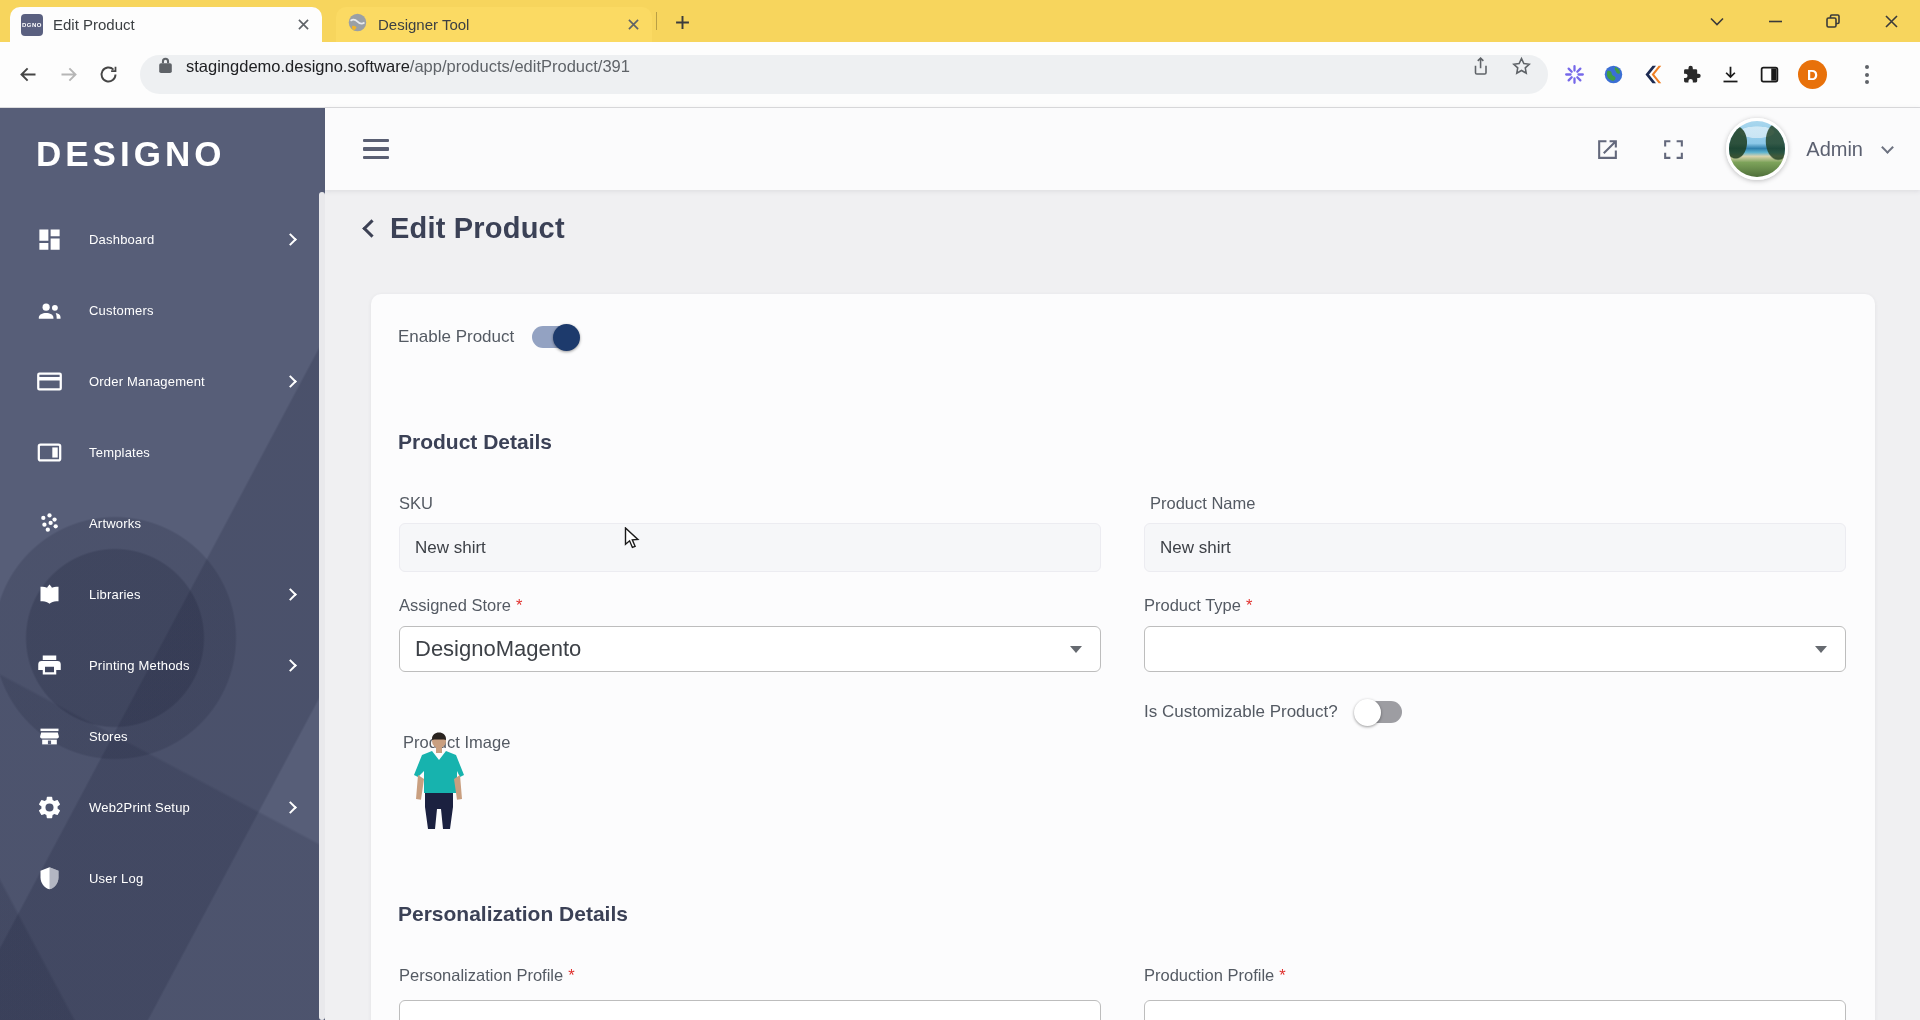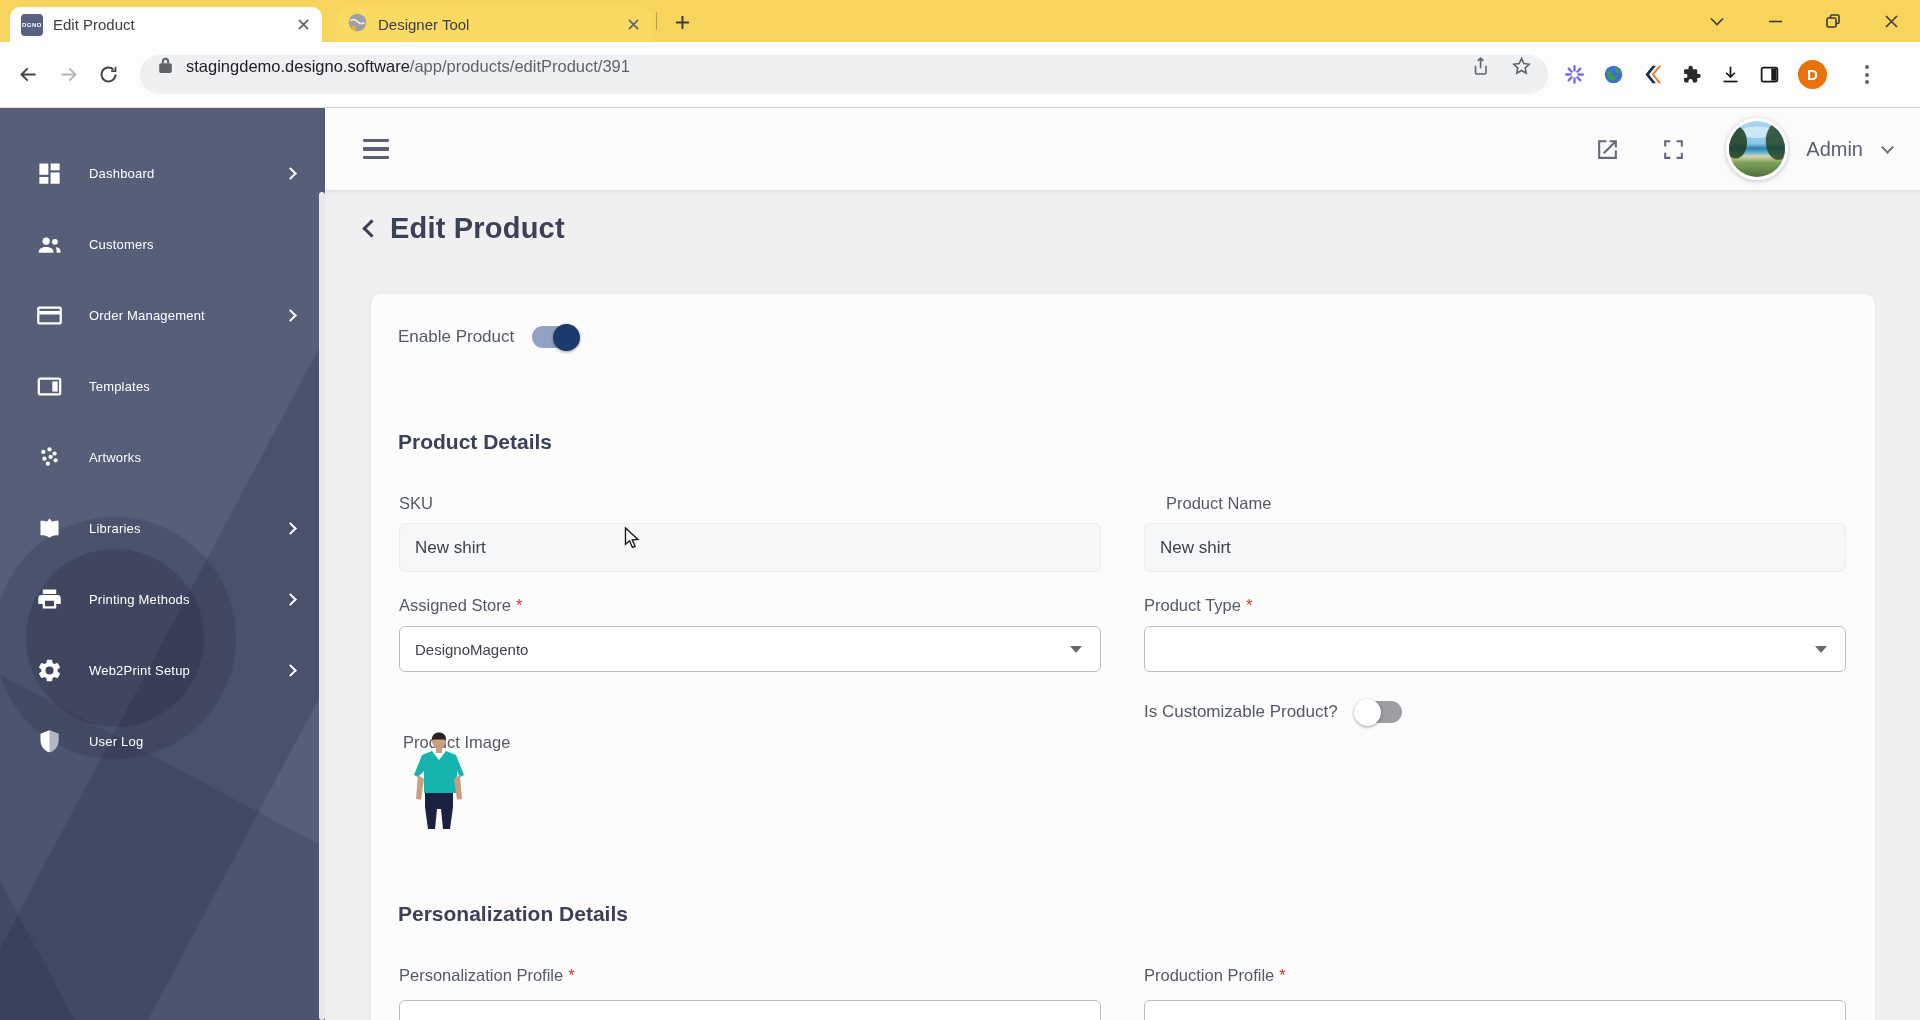--- a/index.html
+++ b/index.html
@@ -75,21 +75,21 @@
   .page-title-row { display:flex; align-items:center; margin:22px 0 0 40px; }
   .back-chevron { width:13px; height:13px; border-left:3px solid #3c4154; border-bottom:3px solid #3c4154; transform:rotate(45deg); margin-right:12px; }
   .page-title { font-size:29px; font-weight:bold; color:#3b4156; letter-spacing:.2px; }
 
   .card { position:absolute; left:46px; right:45px; top:186px; height:880px; background:#fcfcfd; border-radius:10px; box-shadow:0 1px 4px rgba(40,40,60,.07); }
   .abs { position:absolute; }
   .field-label { font-size:16.5px; color:#545a63; }
   .req { color:#e0312e; margin-left:5px; }
   .section-heading { font-size:21px; font-weight:bold; color:#3b4156; }
   .text-input { height:49px; background:#f6f7f9; border:1px solid #ececf1; border-radius:6px; font-size:17px; color:#3d4147; display:flex; align-items:center; padding-left:15px; }
-  .select-box { height:46px; background:#fff; border:1px solid #bdbdbd; border-radius:6px; font-size:15px; color:#3d4147; display:flex; align-items:center; padding:0 18px 0 15px; }
+  .select-box { height:46px; background:#fff; border:1px solid #bdbdbd; border-radius:6px; font-size:22px; color:#3d4147; display:flex; align-items:center; padding:0 18px 0 15px; }
   .select-caret { margin-left:auto; width:0; height:0; border-left:6px solid transparent; border-right:6px solid transparent; border-top:7px solid #666a70; }
   .enable-row { display:flex; align-items:center; gap:18px; }
   .enable-row .field-label { font-size:17px; }
 
   .switch { position:relative; width:46px; height:22px; flex:none; }
   .switch .track { position:absolute; inset:0; border-radius:11px; }
   .switch .knob { position:absolute; width:27px; height:27px; border-radius:50%; top:-2.5px; box-shadow:0 1px 3px rgba(0,0,0,.4); }
   .switch-on .track { background:#93a2c2; }
   .switch-on .knob { right:-2px; background:#1d3a6c; }
   .switch-off .track { background:#9d9da2; }
@@ -237,20 +237,21 @@
         <i></i>
         <i></i>
         <i></i>
       </span>
   </div>
 </div>
 
 <div class="app">
   <div class="sidebar">
     <div class="sidebar-pattern"></div>
+    <div class="logo">DESIGNO</div>
     <div class="side-nav">
 
       <div class="side-item">
         <span class="side-icon"><svg viewBox="0 0 24 24" fill="#fff">
               <path d="M3 13h8V3H3v10zm0 8h8v-6H3v6zm10 0h8V11h-8v10zm0-18v6h8V3h-8z"></path>
             </svg></span>
         <span class="side-label">Dashboard</span>
         <span class="side-chevron"></span>
       </div>
 
@@ -305,20 +306,29 @@
       </div>
 
       <div class="side-item">
         <span class="side-icon"><svg viewBox="0 0 24 24" fill="#fff">
               <path d="M19 8H5a3 3 0 00-3 3v5h4v4h12v-4h4v-5a3 3 0 00-3-3zm-3 10H8v-5h8v5zM18 3H6v4h12V3z"></path>
             </svg></span>
         <span class="side-label">Printing Methods</span>
         <span class="side-chevron"></span>
       </div>
 
+      <div class="side-item">
+        <span class="side-icon"><svg viewBox="0 0 24 24" fill="#fff">
+              <path d="M4 5h16v2.2H4z"></path>
+              <path d="M4.6 8.4h14.8l.9 3.4c.3 1-.5 2-1.6 2H5.3c-1.1 0-1.9-1-1.6-2l.9-3.4z"></path>
+              <path d="M5.5 14.8h13V19h-13z"></path>
+              <rect x="10.6" y="15.6" width="2.8" height="3.4" fill="#575e78"></rect>
+            </svg></span>
+        <span class="side-label">Stores</span>
+      </div>
 
       <div class="side-item">
         <span class="side-icon"><svg viewBox="0 0 24 24" fill="#fff">
               <path d="M19.14 12.94c.04-.3.06-.61.06-.94s-.02-.64-.07-.94l2.03-1.58a.49.49 0 00.12-.61l-1.92-3.32a.49.49 0 00-.59-.22l-2.39.96c-.5-.38-1.03-.7-1.62-.94l-.36-2.54a.48.48 0 00-.47-.41h-3.84c-.24 0-.43.17-.47.41l-.36 2.54c-.59.24-1.13.57-1.62.94l-2.39-.96a.49.49 0 00-.59.22L2.74 8.87c-.12.21-.08.47.12.61l2.03 1.58c-.05.3-.09.63-.09.94s.02.64.07.94l-2.03 1.58a.49.49 0 00-.12.61l1.92 3.32c.12.22.37.29.59.22l2.39-.96c.5.38 1.03.7 1.62.94l.36 2.54c.05.24.24.41.47.41h3.84c.24 0 .44-.17.47-.41l.36-2.54c.59-.24 1.13-.56 1.62-.94l2.39.96c.22.08.47 0 .59-.22l1.92-3.32a.49.49 0 00-.12-.61l-2.01-1.58zM12 15.6a3.6 3.6 0 110-7.2 3.6 3.6 0 010 7.2z"></path>
             </svg></span>
         <span class="side-label">Web2Print Setup</span>
         <span class="side-chevron"></span>
       </div>
 
       <div class="side-item">
@@ -372,21 +382,21 @@
             <span class="track"></span>
             <span class="knob"></span>
           </span>
       </div>
 
       <div class="section-heading abs" style="left:27px; top:136px;">Product Details</div>
 
       <div class="field-label abs" style="left:28px; top:200px;">SKU</div>
       <div class="text-input abs" style="left:28px; top:229px; width:702px;">New shirt</div>
 
-      <div class="field-label abs" style="left:795px; top:200px;">Product Name</div>
+      <div class="field-label abs" style="left:779px; top:200px;">Product Name</div>
       <div class="text-input abs" style="left:773px; top:229px; width:702px;">New shirt</div>
 
       <div class="field-label abs" style="left:28px; top:302px;"><span>Assigned Store</span><span class="req">*</span></div>
       <div class="select-box abs" style="left:28px; top:332px; width:702px;">
           <span>DesignoMagento</span>
           <span class="select-caret"></span>
         </div>
 
       <div class="field-label abs" style="left:773px; top:302px;"><span>Product Type</span><span class="req">*</span></div>
       <div class="select-box abs" style="left:773px; top:332px; width:702px;">

